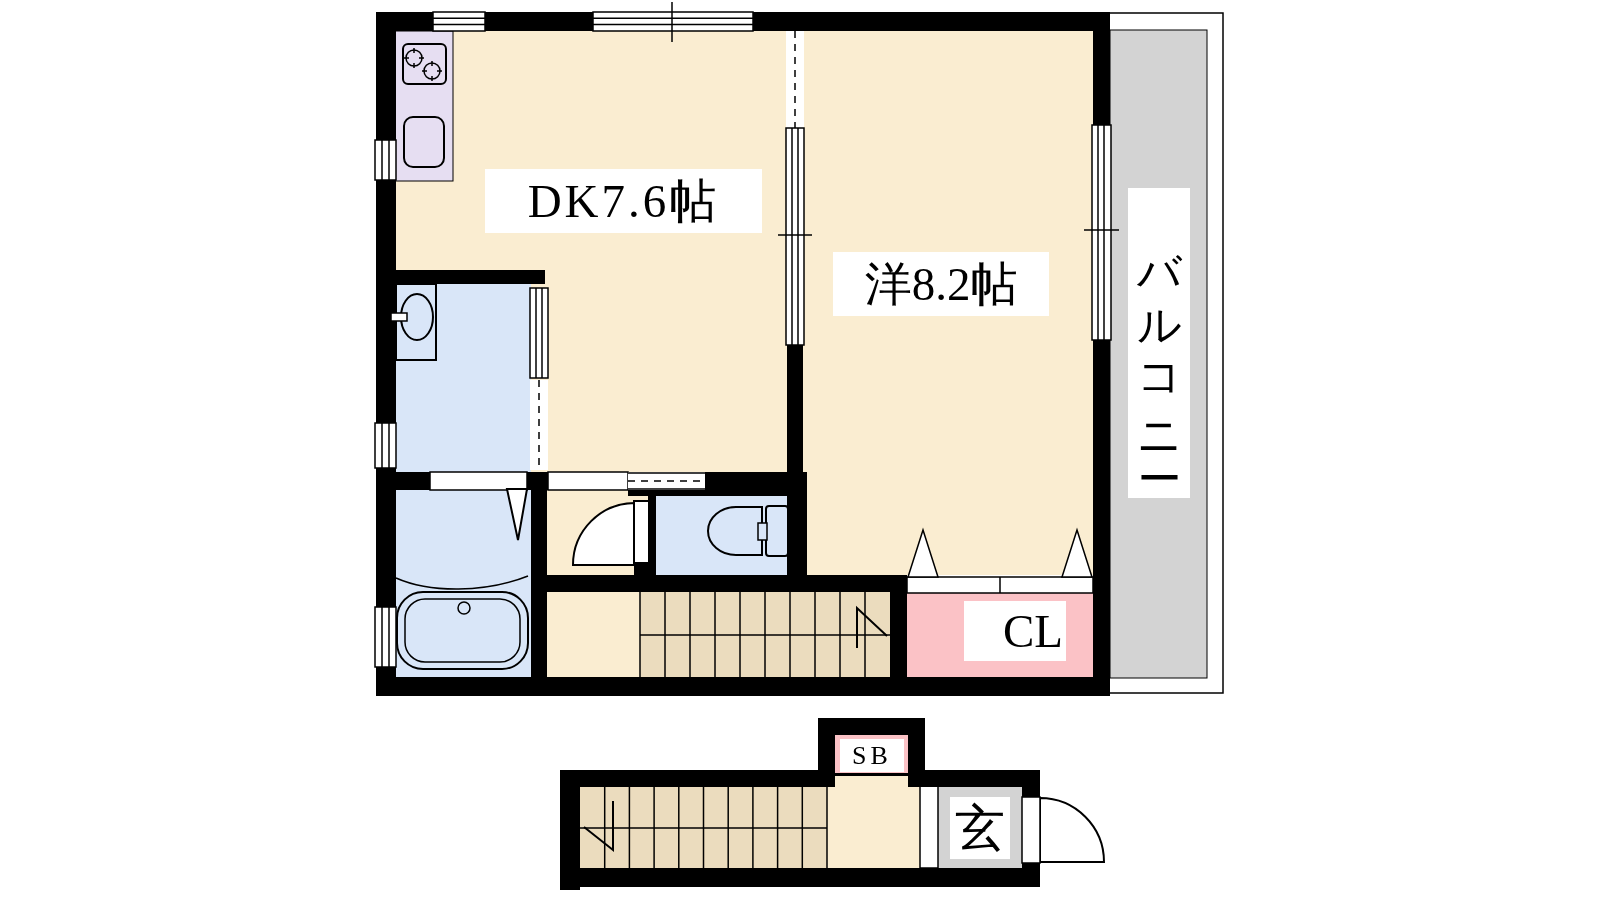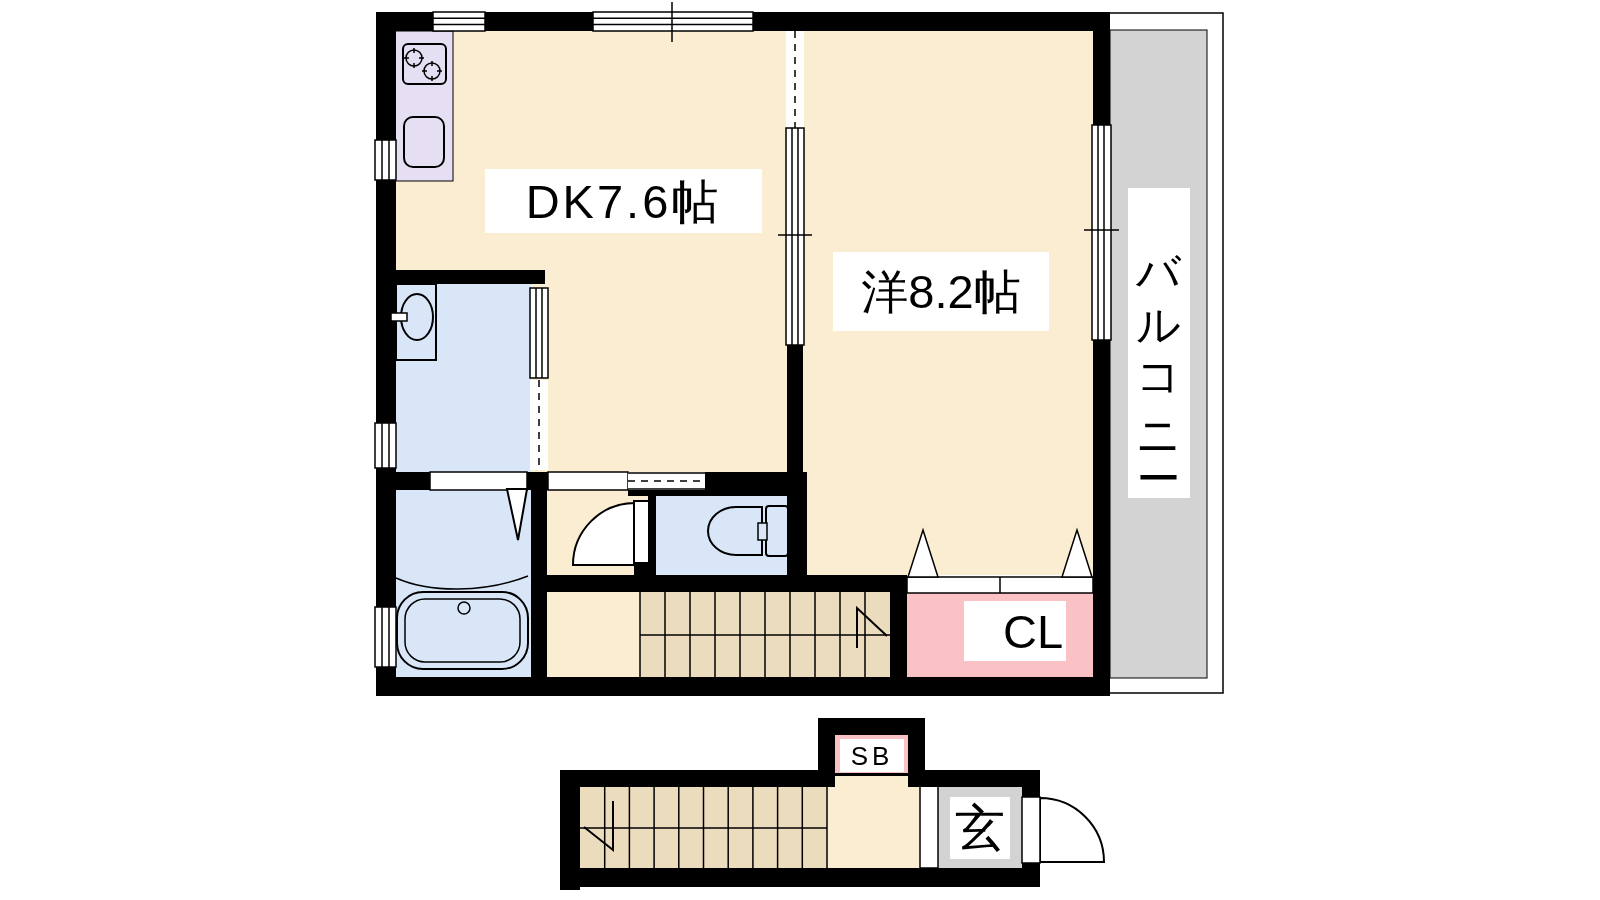--- a/index.html
+++ b/index.html
@@ -8,30 +8,30 @@
     --water-blue:#D9E6F8;
     --closet-pink:#FBC2C6;
     --balcony-gray:#D3D3D3;
     --kitchen-lavender:#E6DEF2;
     --wall-black:#000000;
     --label-bg:#FFFFFF;
   }
   html,body{margin:0;padding:0;background:#fff;}
   .canvas{
     position:relative;width:1600px;height:900px;background:#fff;overflow:hidden;
-    font-family:Liberation Sans, sans-serif;
+    font-family:Liberation Serif, serif;
   }
   .plan-svg{position:absolute;left:0;top:0;}
   .room-label{
     position:absolute;background:var(--label-bg);color:#000;
     display:flex;align-items:center;justify-content:center;
     line-height:1;white-space:nowrap;
   }
   .lbl-dk{left:485px;top:169px;width:277px;height:64px;font-size:47px;letter-spacing:3px;}
-  .lbl-yo{left:833px;top:252px;width:216px;height:79px;font-size:47px;}
+  .lbl-yo{left:833px;top:252px;width:216px;height:64px;font-size:47px;}
   .lbl-balcony{
     left:1128px;top:188px;width:62px;height:310px;font-size:44px;
     writing-mode:vertical-rl;text-orientation:mixed;letter-spacing:8px;
   }
   .lbl-cl{left:964px;top:601px;width:66px;height:60px;font-size:47px;padding-left:36px;}
   .lbl-sb{left:840px;top:739px;width:64px;height:33px;font-size:26px;letter-spacing:4px;}
   .lbl-genkan{left:950px;top:797px;width:60px;height:62px;font-size:50px;}
 </style>
 </head>
 <body>

